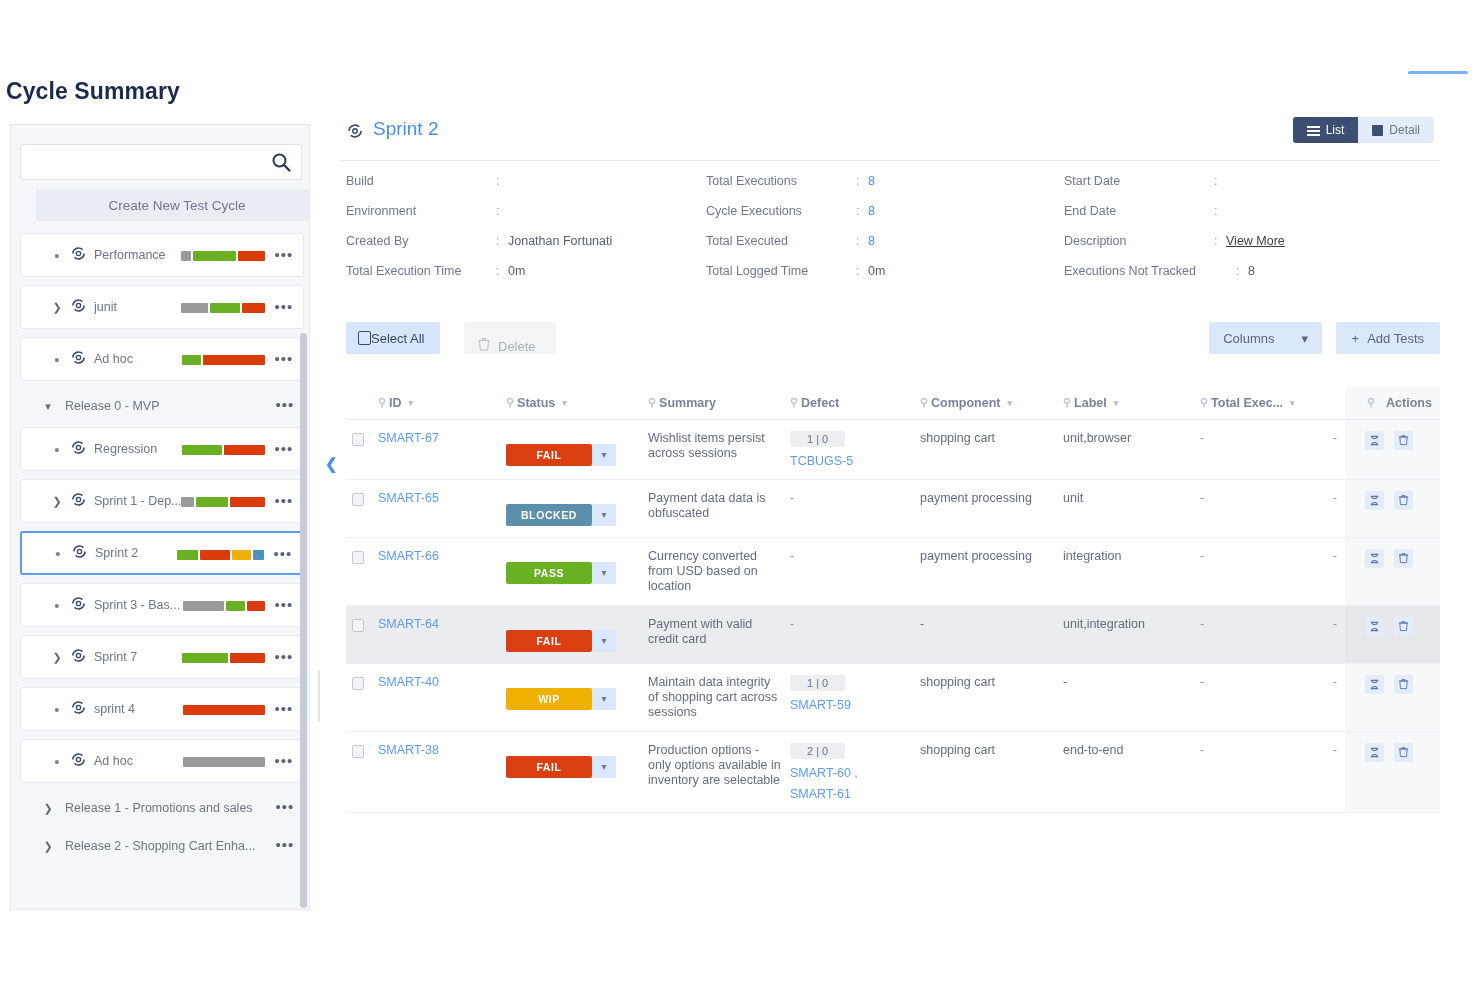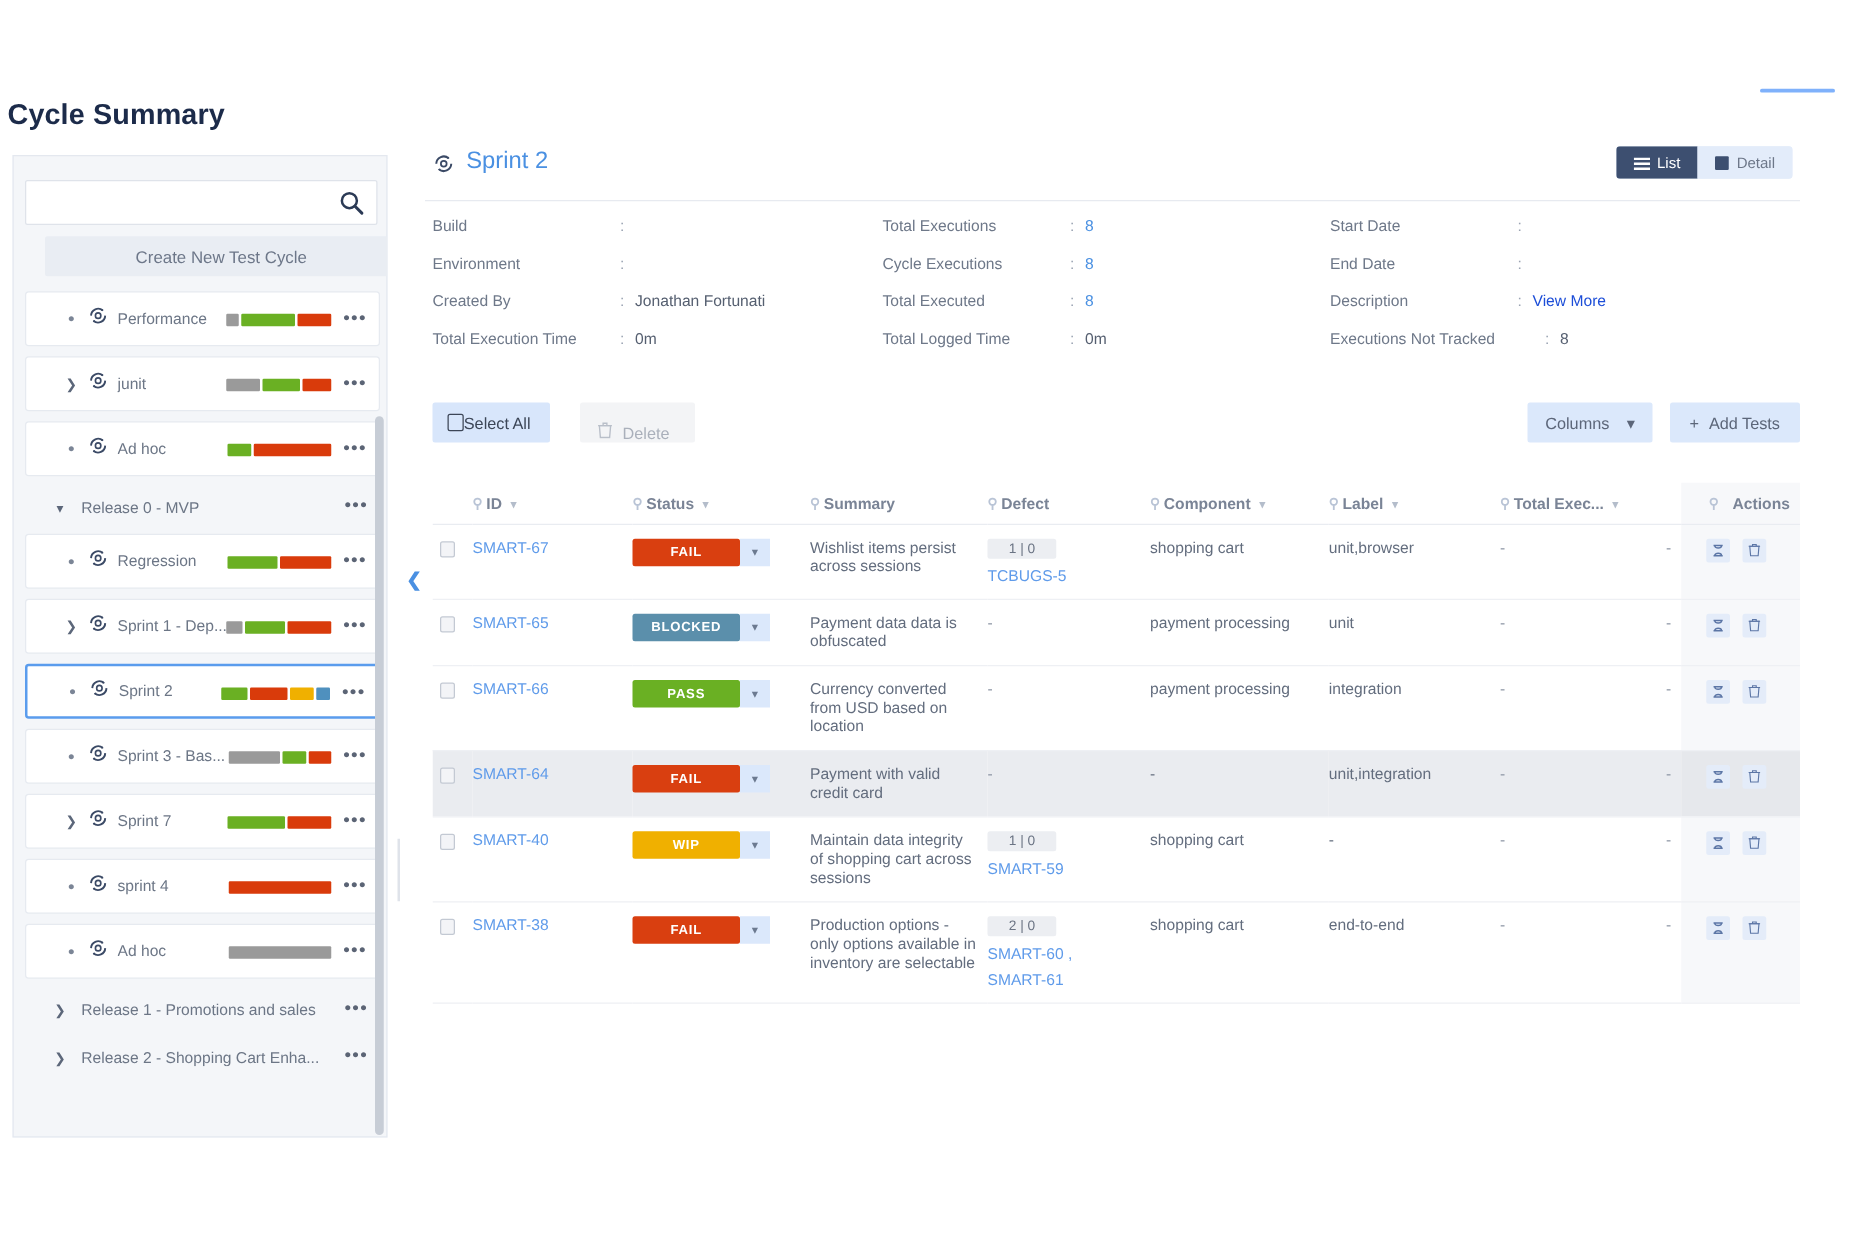--- a/index.html
+++ b/index.html
@@ -141,41 +141,41 @@
     position: absolute; left: 346px; top: 174px; width: 1094px;
     display: grid; grid-template-columns: 360px 358px 376px;
     row-gap: 0px;
   }
   .meta-cell { display: flex; height: 30px; align-items: flex-start; font-size: 12.5px; }
   .mk { color: #6e7889; width: 150px; flex: none; }
   .mk.wide { width: 172px; }
   .msep { color: #9aa3b2; width: 12px; flex: none; }
   .mv { color: #555f70; }
   .mv.blue { color: #4a90e2; }
-  .mv.link { color: #1d4ed8; cursor: pointer; }
+  .mv.link { color: #404040; cursor: pointer; text-decoration: underline; }
 
   
   .actionbar { position: absolute; left: 346px; top: 322px; width: 1094px; height: 34px; }
   .btn-selectall {
     position: absolute; left: 0; top: 0; height: 32px; padding: 0 16px 0 12px;
     background: #d8e6fb; border: none; border-radius: 2px; cursor: pointer;
     display: flex; align-items: center; gap: 0;
     font-size: 13px; color: #3c4657; font-family: "Liberation Sans", sans-serif;
   }
   .btn-delete {
     position: absolute; left: 118px; top: 0; height: 32px; padding: 0 20px 0 14px;
     background: #f3f4f6; border: none; border-radius: 2px; cursor: pointer;
     display: flex; align-items: flex-end; gap: 8px;
     font-size: 13px; color: #aab0bb; font-family: "Liberation Sans", sans-serif;
   }
   .sq-ico { width: 13px; height: 14px; border: 1.6px solid #3c4657; border-radius: 2px; display:block;}
   .btn-columns {
     position: absolute; right: 118px; top: 0; height: 32px; padding: 0 14px;
     background: #dbe8fb; border: none; border-radius: 2px; cursor: pointer;
-    display: flex; align-items: center; gap: 14px;
+    display: flex; align-items: center; gap: 27px;
     font-size: 13px; color: #5c6679; font-family: "Liberation Sans", sans-serif;
   }
   .btn-addtests {
     position: absolute; right: 0; top: 0; height: 32px; padding: 0 16px;
     background: #dbe8fb; border: none; border-radius: 2px; cursor: pointer;
     display: flex; align-items: center; gap: 8px;
     font-size: 13px; color: #5c6679; font-family: "Liberation Sans", sans-serif;
   }
 
   
@@ -207,21 +207,21 @@
     padding: 11px 8px 11px 0; border-bottom: 1px solid #eef0f4;
   }
   tr.alt td { background: #eaecf0; }
   tr td.cell-actions { background: #f7f8fa; }
   tr.alt td.cell-actions { background: #e6e8ec; }
   .rowcheck {
     width: 12px; height: 13px; border: 1px solid #c3c9d3; border-radius: 2px;
     background: #f3f4f7; display: block; margin: 2px auto 0 auto; cursor:pointer;
   }
   .idlink { color: #5f9bea; cursor: pointer; }
-  .status-wrap { display: flex; align-items: center; }
+  .status-wrap { display: flex; align-items: center; margin-top: 13px; }
   .chip {
     width: 86px; height: 22px; border-radius: 2px; color: #fff;
     font-size: 10.5px; font-weight: bold; letter-spacing: .6px;
     display: flex; align-items: center; justify-content: center;
   }
   .chip-caret {
     width: 24px; height: 22px; background: #dbe8fb; display: flex;
     align-items: center; justify-content: center; color: #6c7a90; font-size: 10px;
     cursor: pointer;
   }

